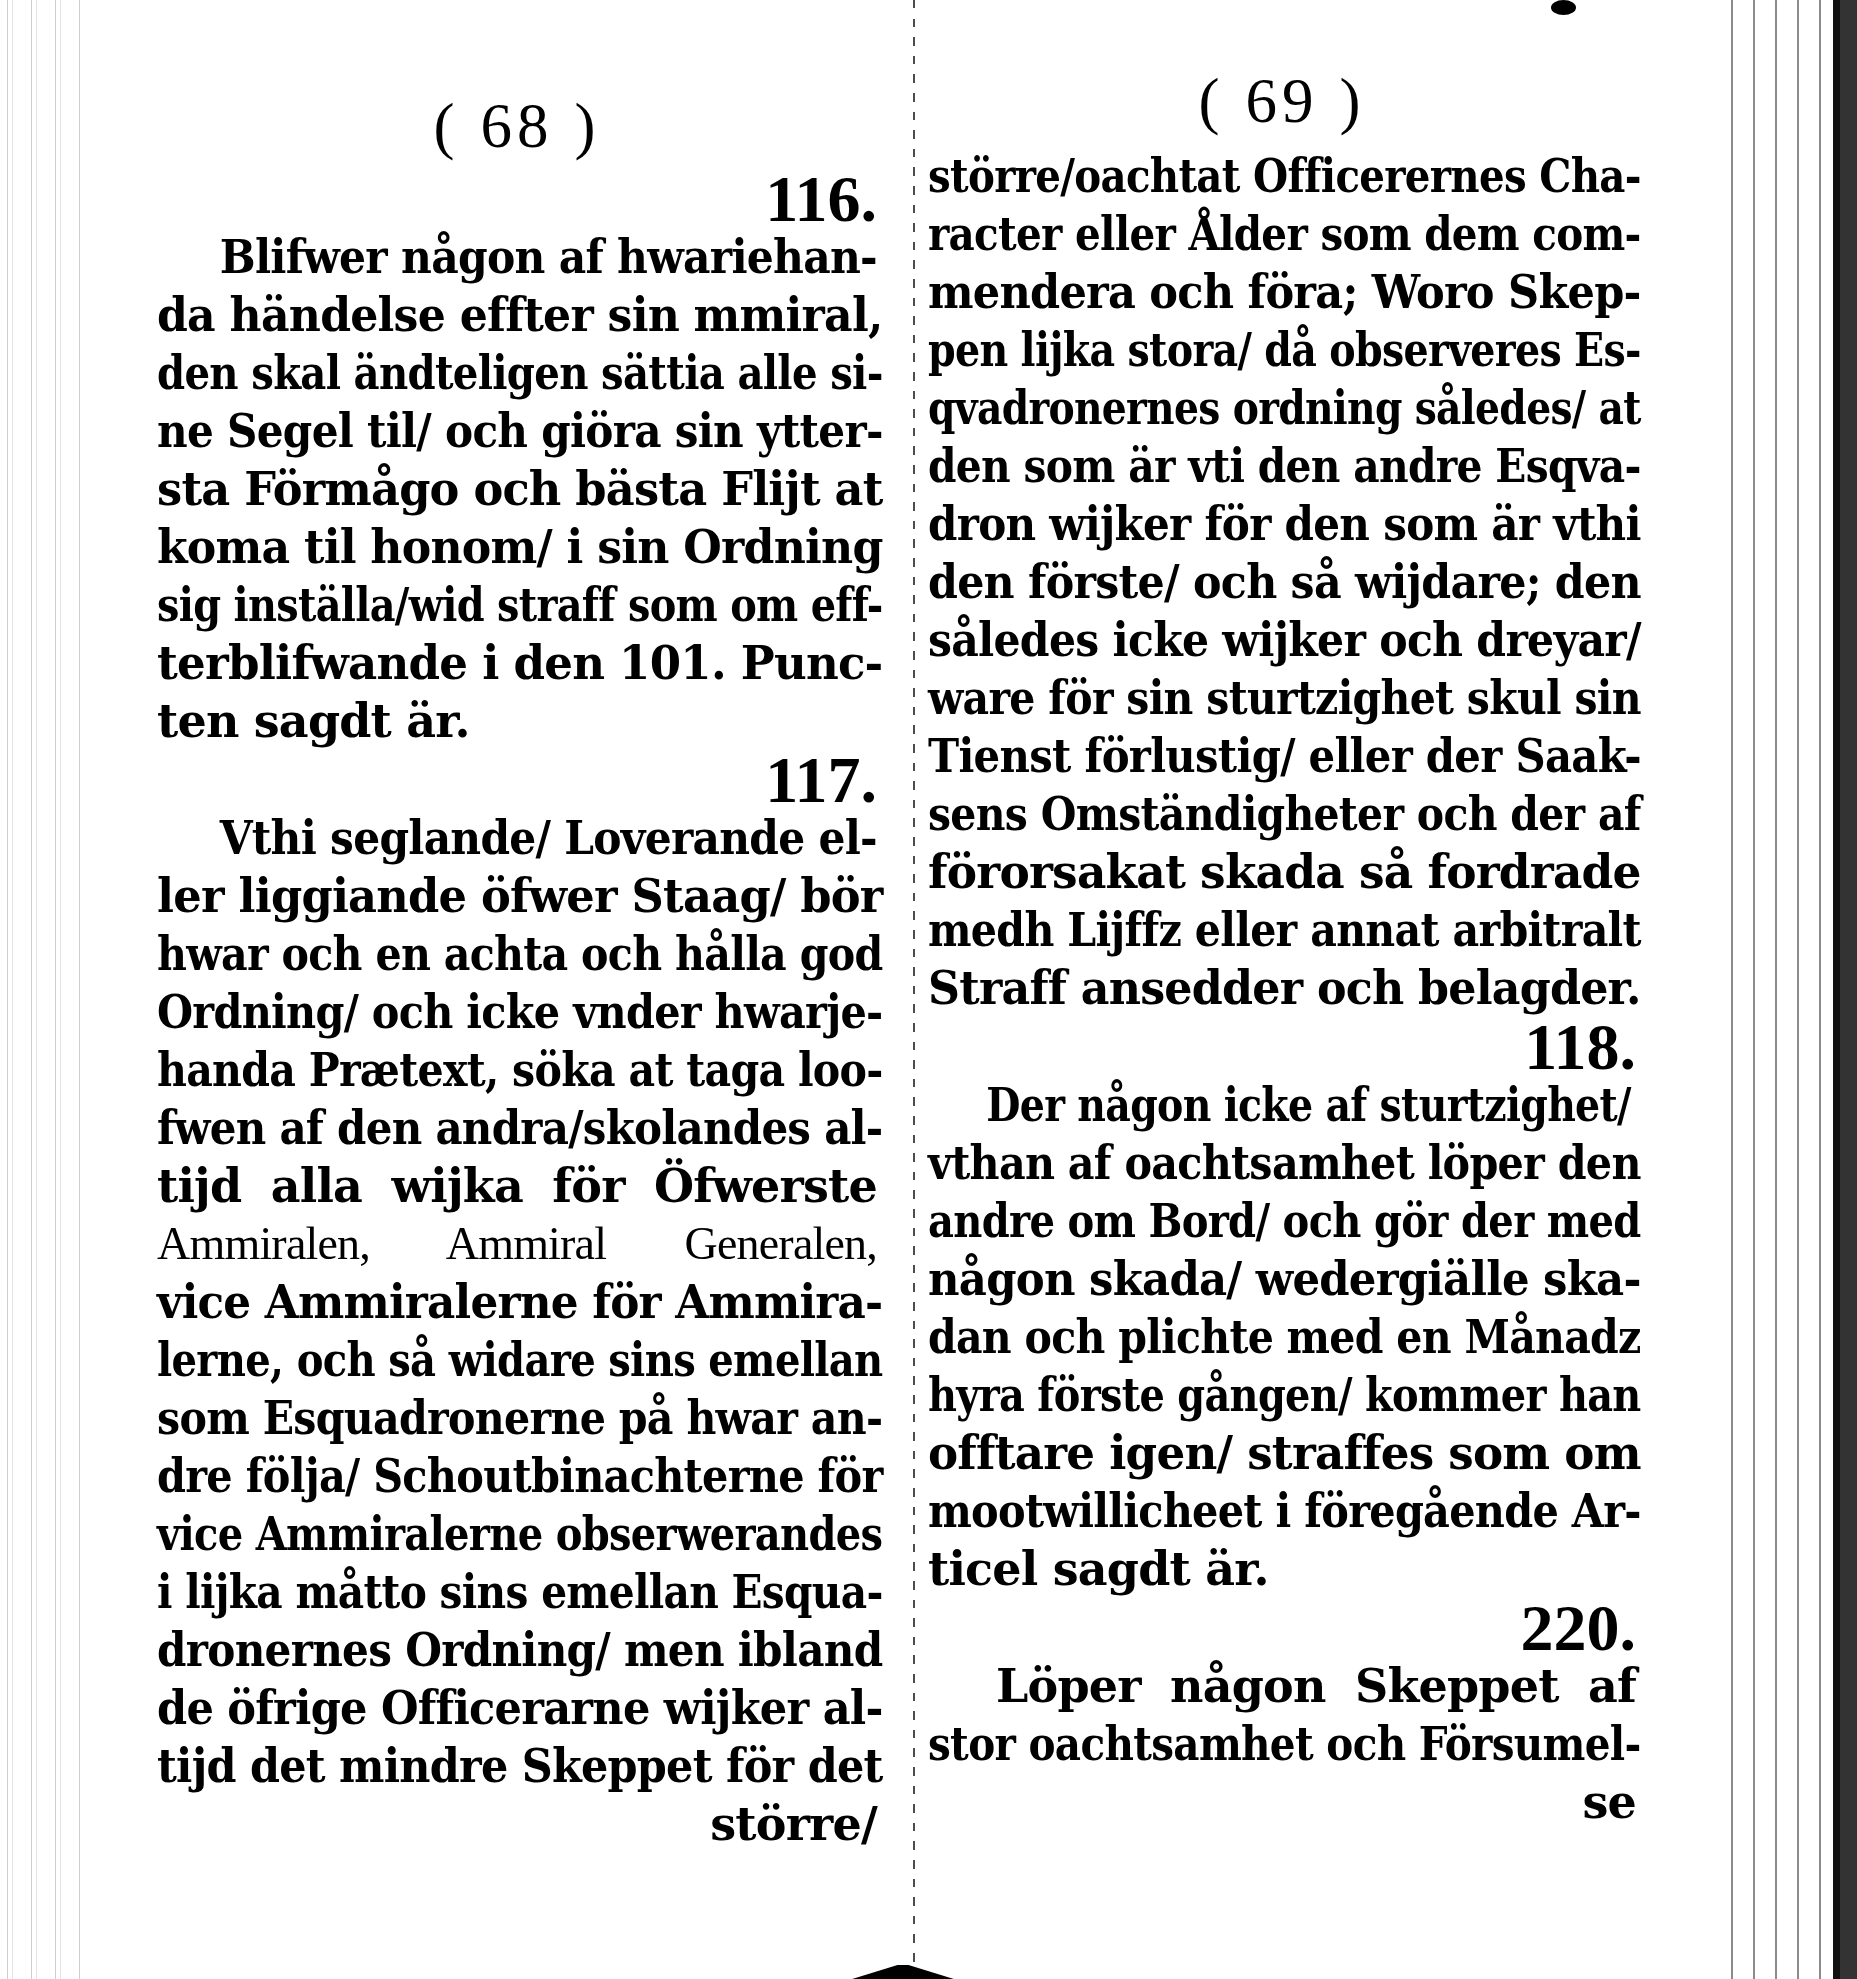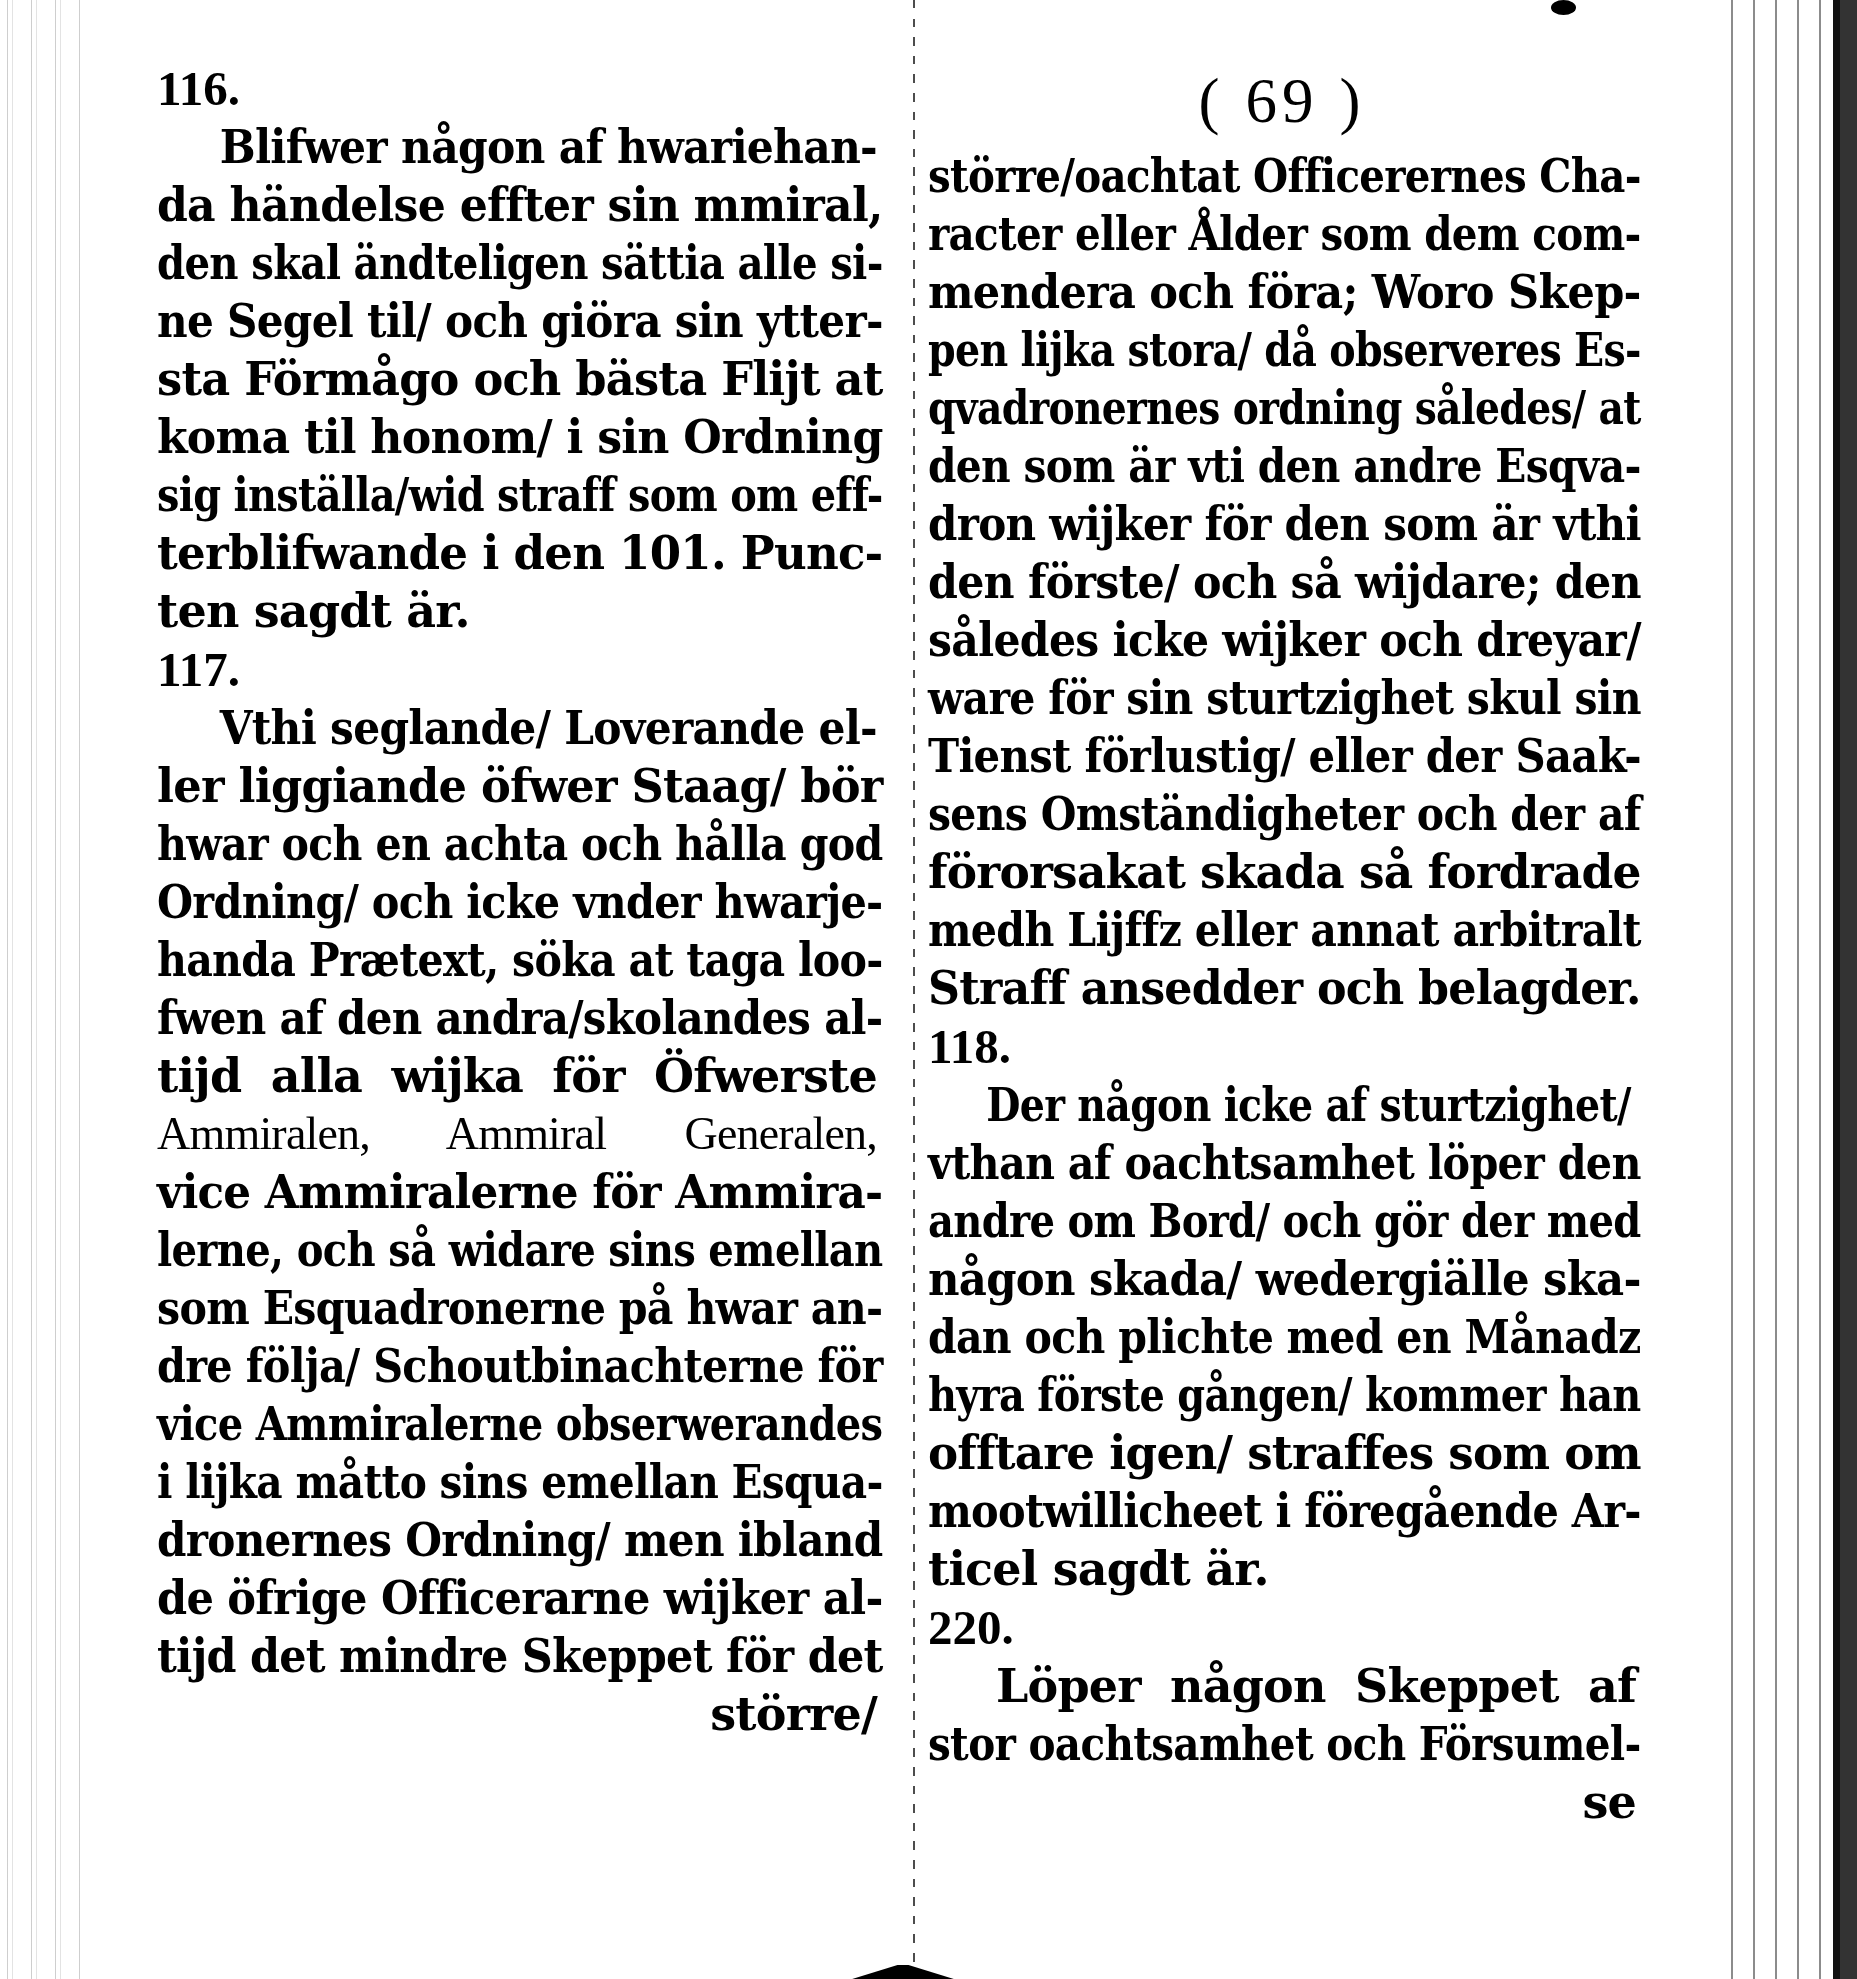--- a/index.html
+++ b/index.html
@@ -35,21 +35,21 @@
   .page {
     position: absolute; top: 59px;
   }
   .page.left { left: 157px; width: 720px; }
   .page.right { left: 928px; width: 708px; }
   .page-number {
     text-align: center; font-size: 63px; line-height: 85px; letter-spacing: 5.1px;
     font-family: "Liberation Serif", serif;
   }
   .section-number {
-    text-align: left; font-size: 49px; line-height: 59px; font-weight: bold;
+    text-align: right; font-size: 66px; line-height: 59px; font-weight: bold;
     font-family: "Liberation Serif", serif;
   }
   .line {
     font-size: 46px; line-height: 58px; white-space: nowrap; font-weight: bold;
     text-align: justify; text-align-last: justify; letter-spacing: -0.8px;
     transform-origin: left center;
   }
   .line.indent { padding-left: 68px; }
   .line.last { text-align-last: left; }
   .line.right-aligned { text-align-last: right; }
@@ -60,20 +60,21 @@
 </head>
 <body>
 
 <div class="edge-left"></div>
 <div class="edge-right"></div>
 <div class="gutter"></div>
 <div class="gutter-base"></div>
 <div class="blot"></div>
 
 <div class="page left">
+  <div class="page-number">( 68 )</div>
 
   <div>
     <div class="section-number">116.</div>
     <div class="line indent" style="transform: scaleX(0.923175); width: 775px; text-align-last: left;">Blifwer någon af hwariehan-</div>
     <div class="line" style="transform: scaleX(0.960299); width: 750px; text-align-last: left;">da händelse effter sin  mmiral,</div>
     <div class="line" style="transform: scaleX(0.874584); width: 824px; text-align-last: left;">den skal ändteligen sättia alle si-</div>
     <div class="line" style="transform: scaleX(0.917292); width: 785px; text-align-last: left;">ne Segel til/ och giöra sin ytter-</div>
     <div class="line" style="transform: scaleX(0.971307); width: 742px; text-align-last: left;">sta Förmågo och bästa Flijt at</div>
     <div class="line" style="transform: scaleX(0.960791); width: 750px; text-align-last: left;">koma til honom/ i sin Ordning</div>
     <div class="line" style="transform: scaleX(0.86598); width: 832px; text-align-last: left;">sig inställa/wid straff som om eff-</div>

